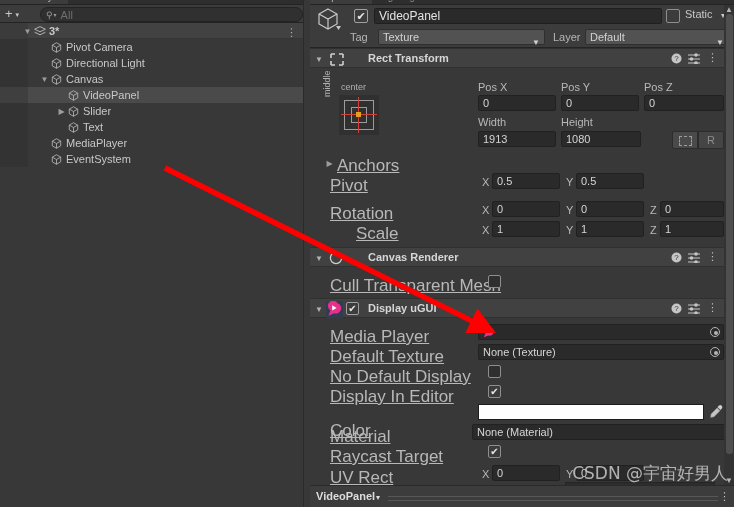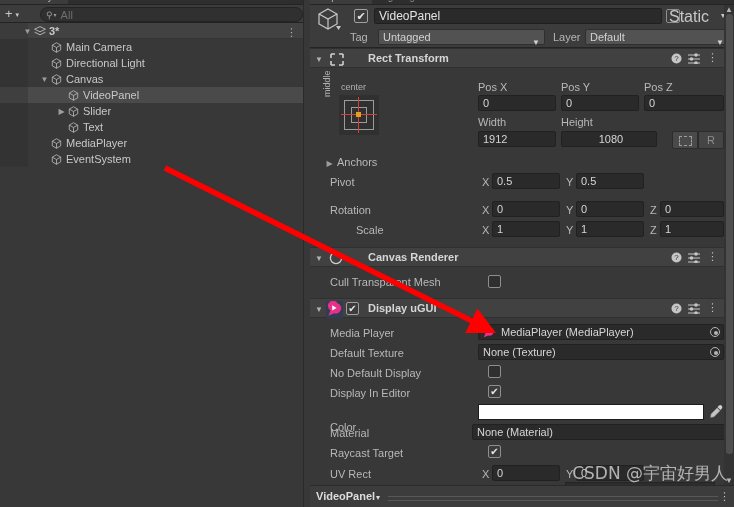--- a/index.html
+++ b/index.html
@@ -107,21 +107,21 @@
   }
   .name-field {
     position: absolute; left: 64px; top: 3px; width: 288px; height: 16px;
     background: #2a2a2a; border: 1px solid #1f1f1f; border-radius: 2px;
     color: #e3e3e3; font-size: 12px; line-height: 15px; padding-left: 4px;
   }
   .static-cb {
     position: absolute; left: 356px; top: 4px; width: 14px; height: 14px;
     background: #3c3c3c; border: 1px solid #8e8e8e; border-radius: 2px;
   }
-  .static-lbl { position:absolute; left:359px; top:3px; font-size:16px; color:#c8c8c8; }
+  .static-lbl { position:absolute; left:375px; top:3px; font-size:11px; color:#c8c8c8; }
   .static-caret { position:absolute; left:411px; top:6px; font-size:8px; color:#c8c8c8; }
 
   .tag-lbl { position:absolute; left:40px; top:26px; font-size:11px; color:#b5b5b5; }
   .tag-dd {
     position:absolute; left:68px; top:24px; width:167px; height:16px;
     background:#525252; border:1px solid #2f2f2f; border-radius:2px;
     color:#d2d2d2; font-size:11px; line-height:15px; padding-left:4px;
   }
   .layer-lbl { position:absolute; left:243px; top:26px; font-size:11px; color:#b5b5b5; }
   .layer-dd {
@@ -146,21 +146,21 @@
   .comp-header .chelp { position:absolute; right:42px; top:4px; }
   .comp-header .cpreset { position:absolute; right:24px; top:4px; }
   .comp-header .ckebab { position:absolute; right:6px; top:2px; color:#c0c0c0; font-size:11px; }
   .comp-header .ccb {
     position:absolute; left:36px; top:3px; width:13px; height:13px;
     background:#3c3c3c; border:1px solid #a0a0a0; border-radius:2px;
     color:#e6e6e6; font-size:10px; line-height:11px; text-align:center;
   }
 
   
-  .row-lbl { position:absolute; font-size:11px; color:#b8b8b8; }
+  .row-lbl { position:absolute; font-size:17px; color:#b8b8b8;text-decoration:underline; }
   .fld {
     position:absolute; height:16px; background:#2a2a2a; border:1px solid #212121;
     border-radius:2px; color:#d5d5d5; font-size:11px; line-height:14px; padding-left:4px;
   }
   .axis { position:absolute; font-size:11px; color:#b8b8b8; }
   .colhdr { position:absolute; font-size:11px; color:#b8b8b8; }
 
   .anchor-widget {
     position:absolute; left:29px; top:95px; width:40px; height:40px; background:#303030;
   }
@@ -293,21 +293,21 @@
           <span class="kebab">⋮</span>
         </div>
         <div class="hrow">
           <div class="gutter"></div>
           <span class="cubeicon" style="left: 51px;">
             <svg class="icon-svg" width="11" height="11" viewBox="0 0 12 12">
               <path d="M6 0.8 L10.6 3.4 L10.6 8.6 L6 11.2 L1.4 8.6 L1.4 3.4 Z" fill="none" stroke="#b9b9b9" stroke-width="0.9"></path>
               <path d="M1.4 3.4 L6 6 L10.6 3.4 M6 6 L6 11.2" fill="none" stroke="#b9b9b9" stroke-width="0.9"></path>
             </svg>
           </span>
-          <span class="hlabel" style="left: 66px;">Main Camera</span>
+          <span class="hlabel" style="left: 66px;">Pivot Camera</span>
         </div>
         <div class="hrow">
           <div class="gutter"></div>
           <span class="cubeicon" style="left: 51px;">
             <svg class="icon-svg" width="11" height="11" viewBox="0 0 12 12">
               <path d="M6 0.8 L10.6 3.4 L10.6 8.6 L6 11.2 L1.4 8.6 L1.4 3.4 Z" fill="none" stroke="#b9b9b9" stroke-width="0.9"></path>
               <path d="M1.4 3.4 L6 6 L10.6 3.4 M6 6 L6 11.2" fill="none" stroke="#b9b9b9" stroke-width="0.9"></path>
             </svg>
           </span>
           <span class="hlabel" style="left: 66px;">Directional Light</span>
@@ -398,21 +398,21 @@
         </svg>
       </span>
       <div class="enable-cb">✔</div>
       <div class="name-field">VideoPanel</div>
       <div class="static-cb"></div>
       <span class="static-lbl">Static</span>
       <span class="static-caret">▾</span>
 
       <span class="tag-lbl">Tag</span>
       <div class="tag-dd">
-        <span>Untagged</span>
+        <span>Texture</span>
         <span class="dd-caret">▼</span>
       </div>
       <span class="layer-lbl">Layer</span>
       <div class="layer-dd">
         <span>Default</span>
         <span class="dd-caret">▼</span>
       </div>
     </div>
 
     <div class="comp-header" style="top:48px;">
@@ -452,22 +452,22 @@
 
     <span class="colhdr" style="left:168px;top:81px;">Pos X</span>
     <span class="colhdr" style="left:251px;top:81px;">Pos Y</span>
     <span class="colhdr" style="left:334px;top:81px;">Pos Z</span>
     <div class="fld" style="left:168px;top:95px;width:78px;">0</div>
     <div class="fld" style="left:251px;top:95px;width:78px;">0</div>
     <div class="fld" style="left:334px;top:95px;width:80px;">0</div>
 
     <span class="colhdr" style="left:168px;top:116px;">Width</span>
     <span class="colhdr" style="left:251px;top:116px;">Height</span>
-    <div class="fld" style="left:168px;top:131px;width:78px;">1912</div>
-    <div class="fld" style="left:251px;top:131px;width:96px;text-align:center;">1080</div>
+    <div class="fld" style="left:168px;top:131px;width:78px;">1913</div>
+    <div class="fld" style="left:251px;top:131px;width:80px;">1080</div>
     <div class="blueprint-btn">
       <div class="dashbox"></div>
     </div>
     <div class="rawedit-btn">R</div>
 
     <span class="row-lbl" style="left:27px;top:156px;">Anchors</span>
     <span class="twisty" style="left:15px;top:159px;position:absolute;">▶</span>
 
     <span class="row-lbl" style="left:20px;top:176px;text-align:center;">Pivot</span>
     <span class="axis" style="left:172px;top:176px;">X</span>
@@ -548,21 +548,20 @@
     </div>
 
     <span class="row-lbl" style="left:20px;top:327px;">Media Player</span>
     <div class="objfield" style="left:168px;top:324px;width:246px;">
       <span class="mp-icon-sm">
         <svg class="icon-svg" width="13" height="13" viewBox="0 0 17 17">
           <path d="M11.5 2.2 a5.2 5.2 0 1 0 -7.0 7.2 L2.3 14.8 L8.3 12.3 a5.2 5.2 0 0 0 3.2 -10.1 Z" fill="#e8308a"></path>
           <path d="M6.2 4.3 L10.6 6.9 L6.2 9.5 Z" fill="#ffffff"></path>
         </svg>
       </span>
-      <span class="ofname">MediaPlayer (MediaPlayer)</span>
       <span class="ofdot"></span>
     </div>
 
     <span class="row-lbl" style="left:20px;top:347px;">Default Texture</span>
     <div class="objfield" style="left:168px;top:344px;width:246px;">
       <span class="ofname noicon">None (Texture)</span>
       <span class="ofdot"></span>
     </div>
 
     <span class="row-lbl" style="left:20px;top:367px;">No Default Display</span>

